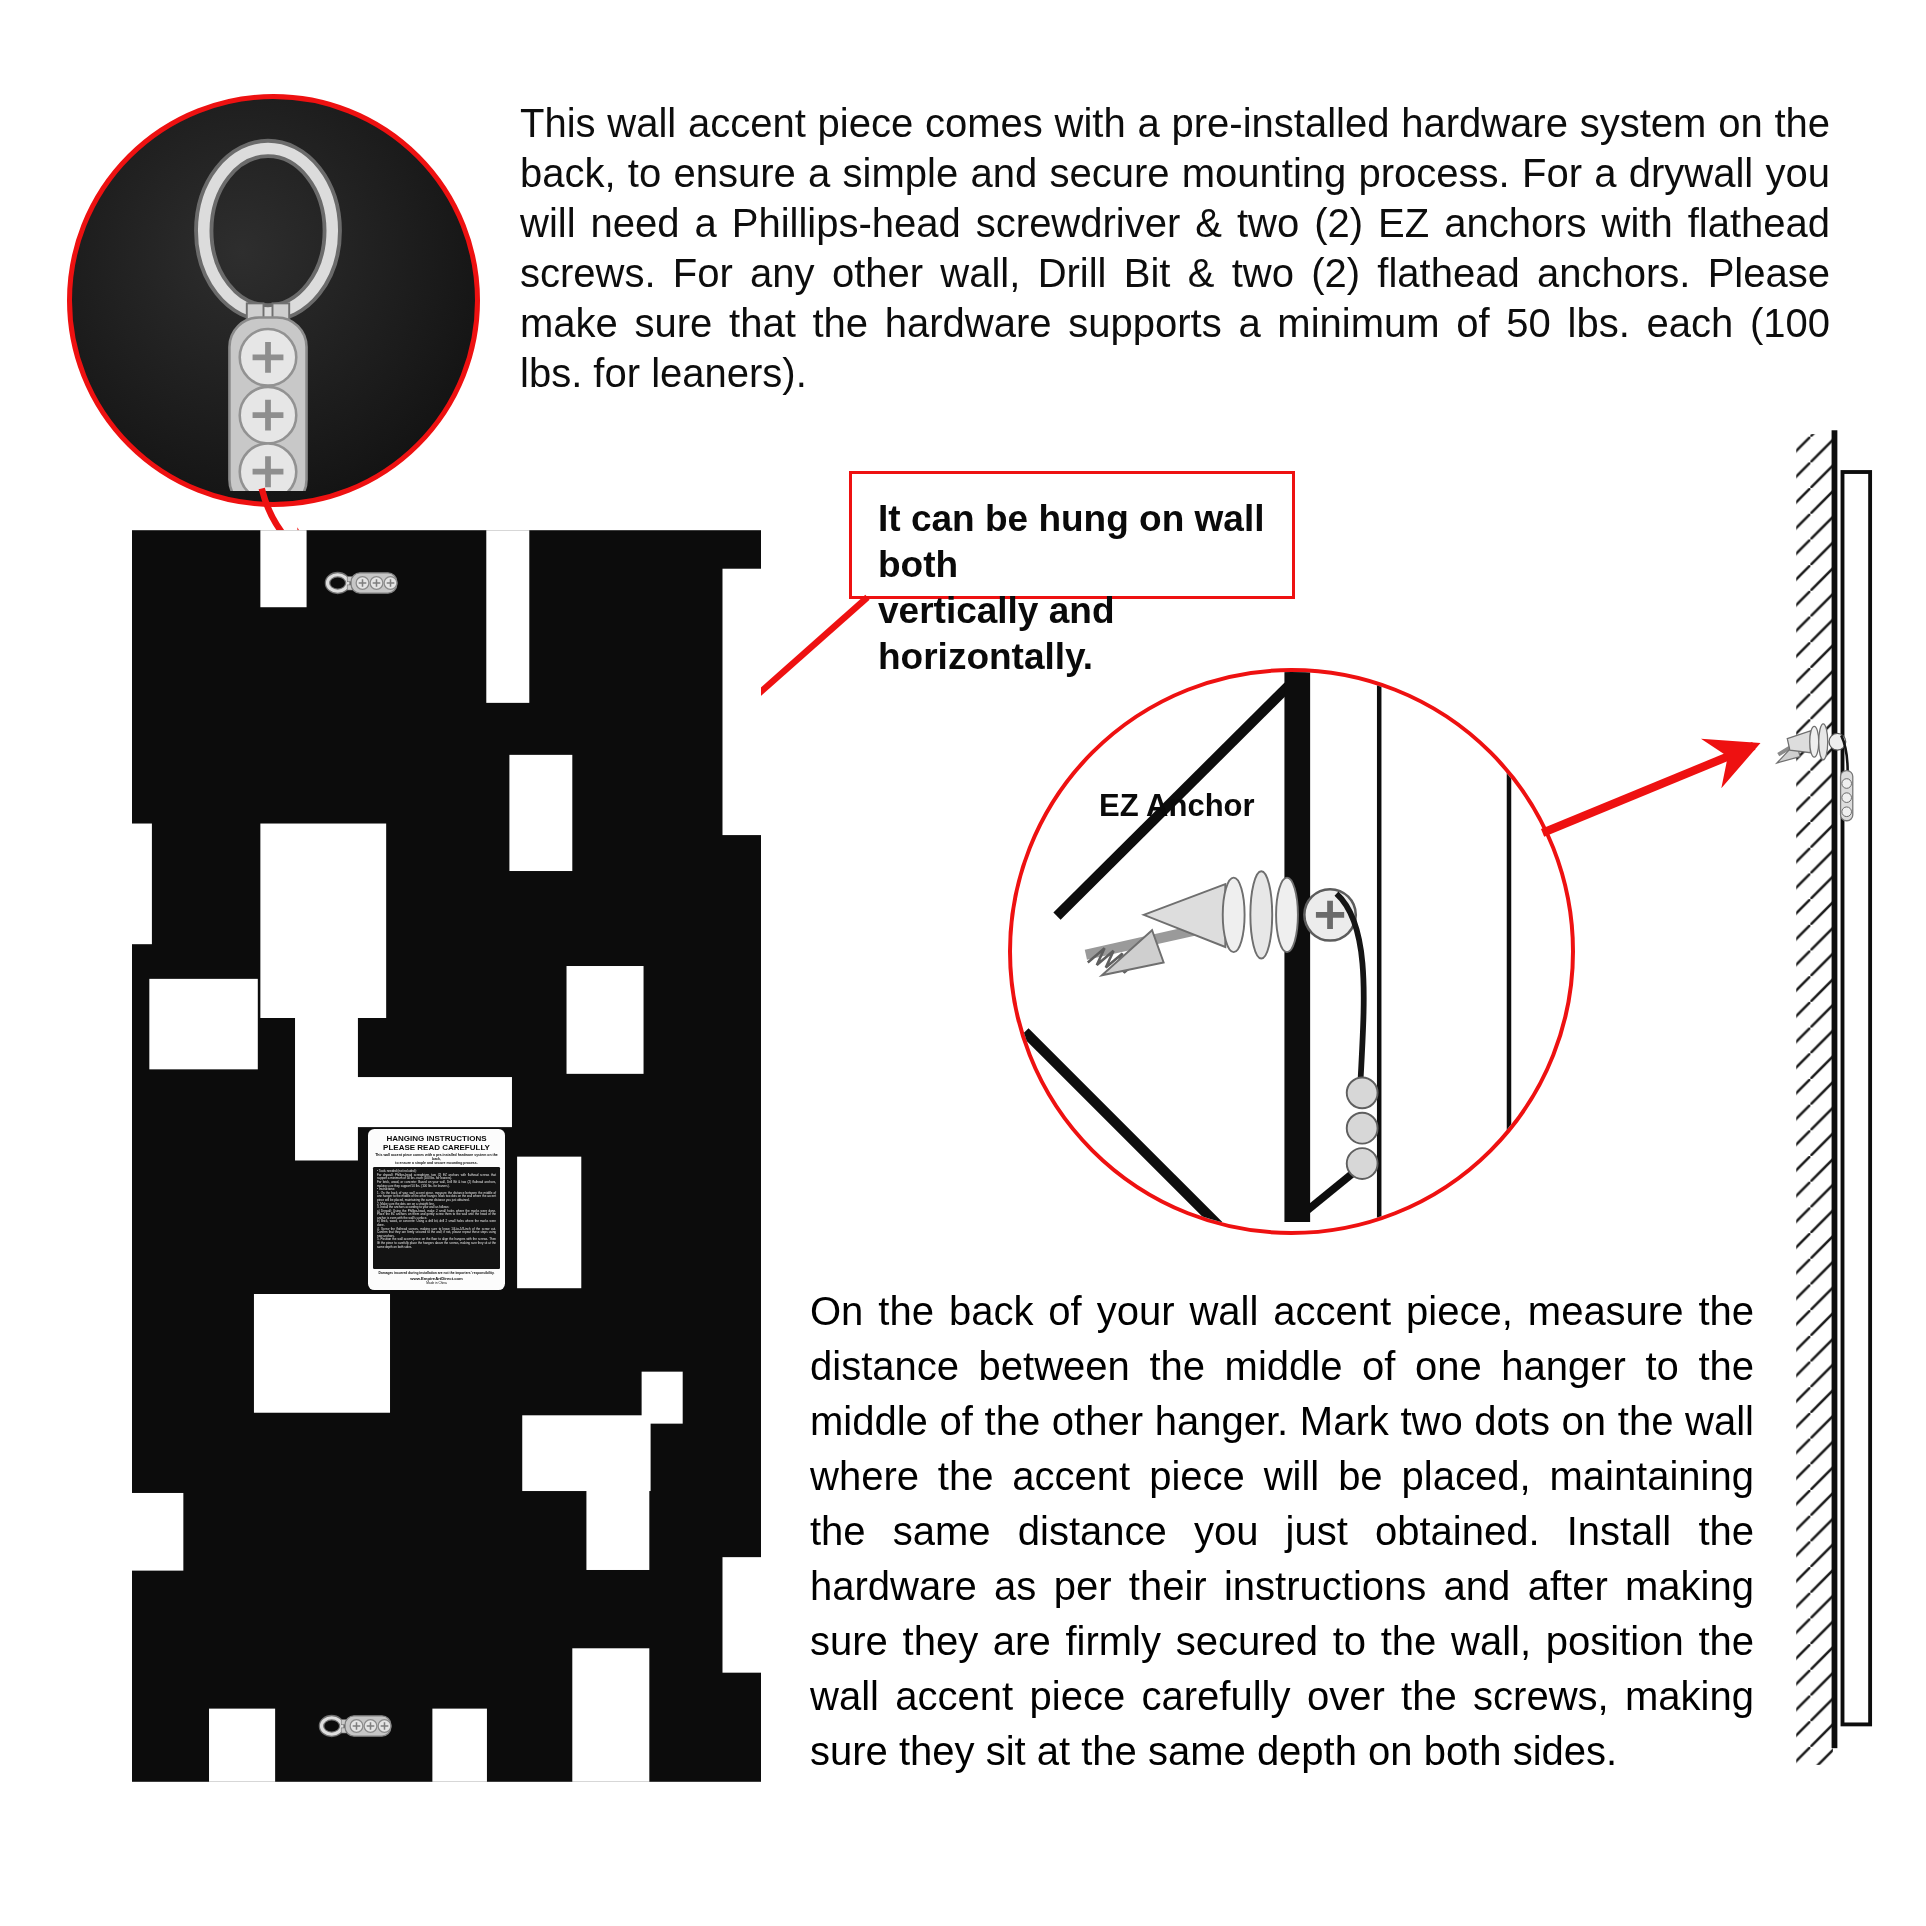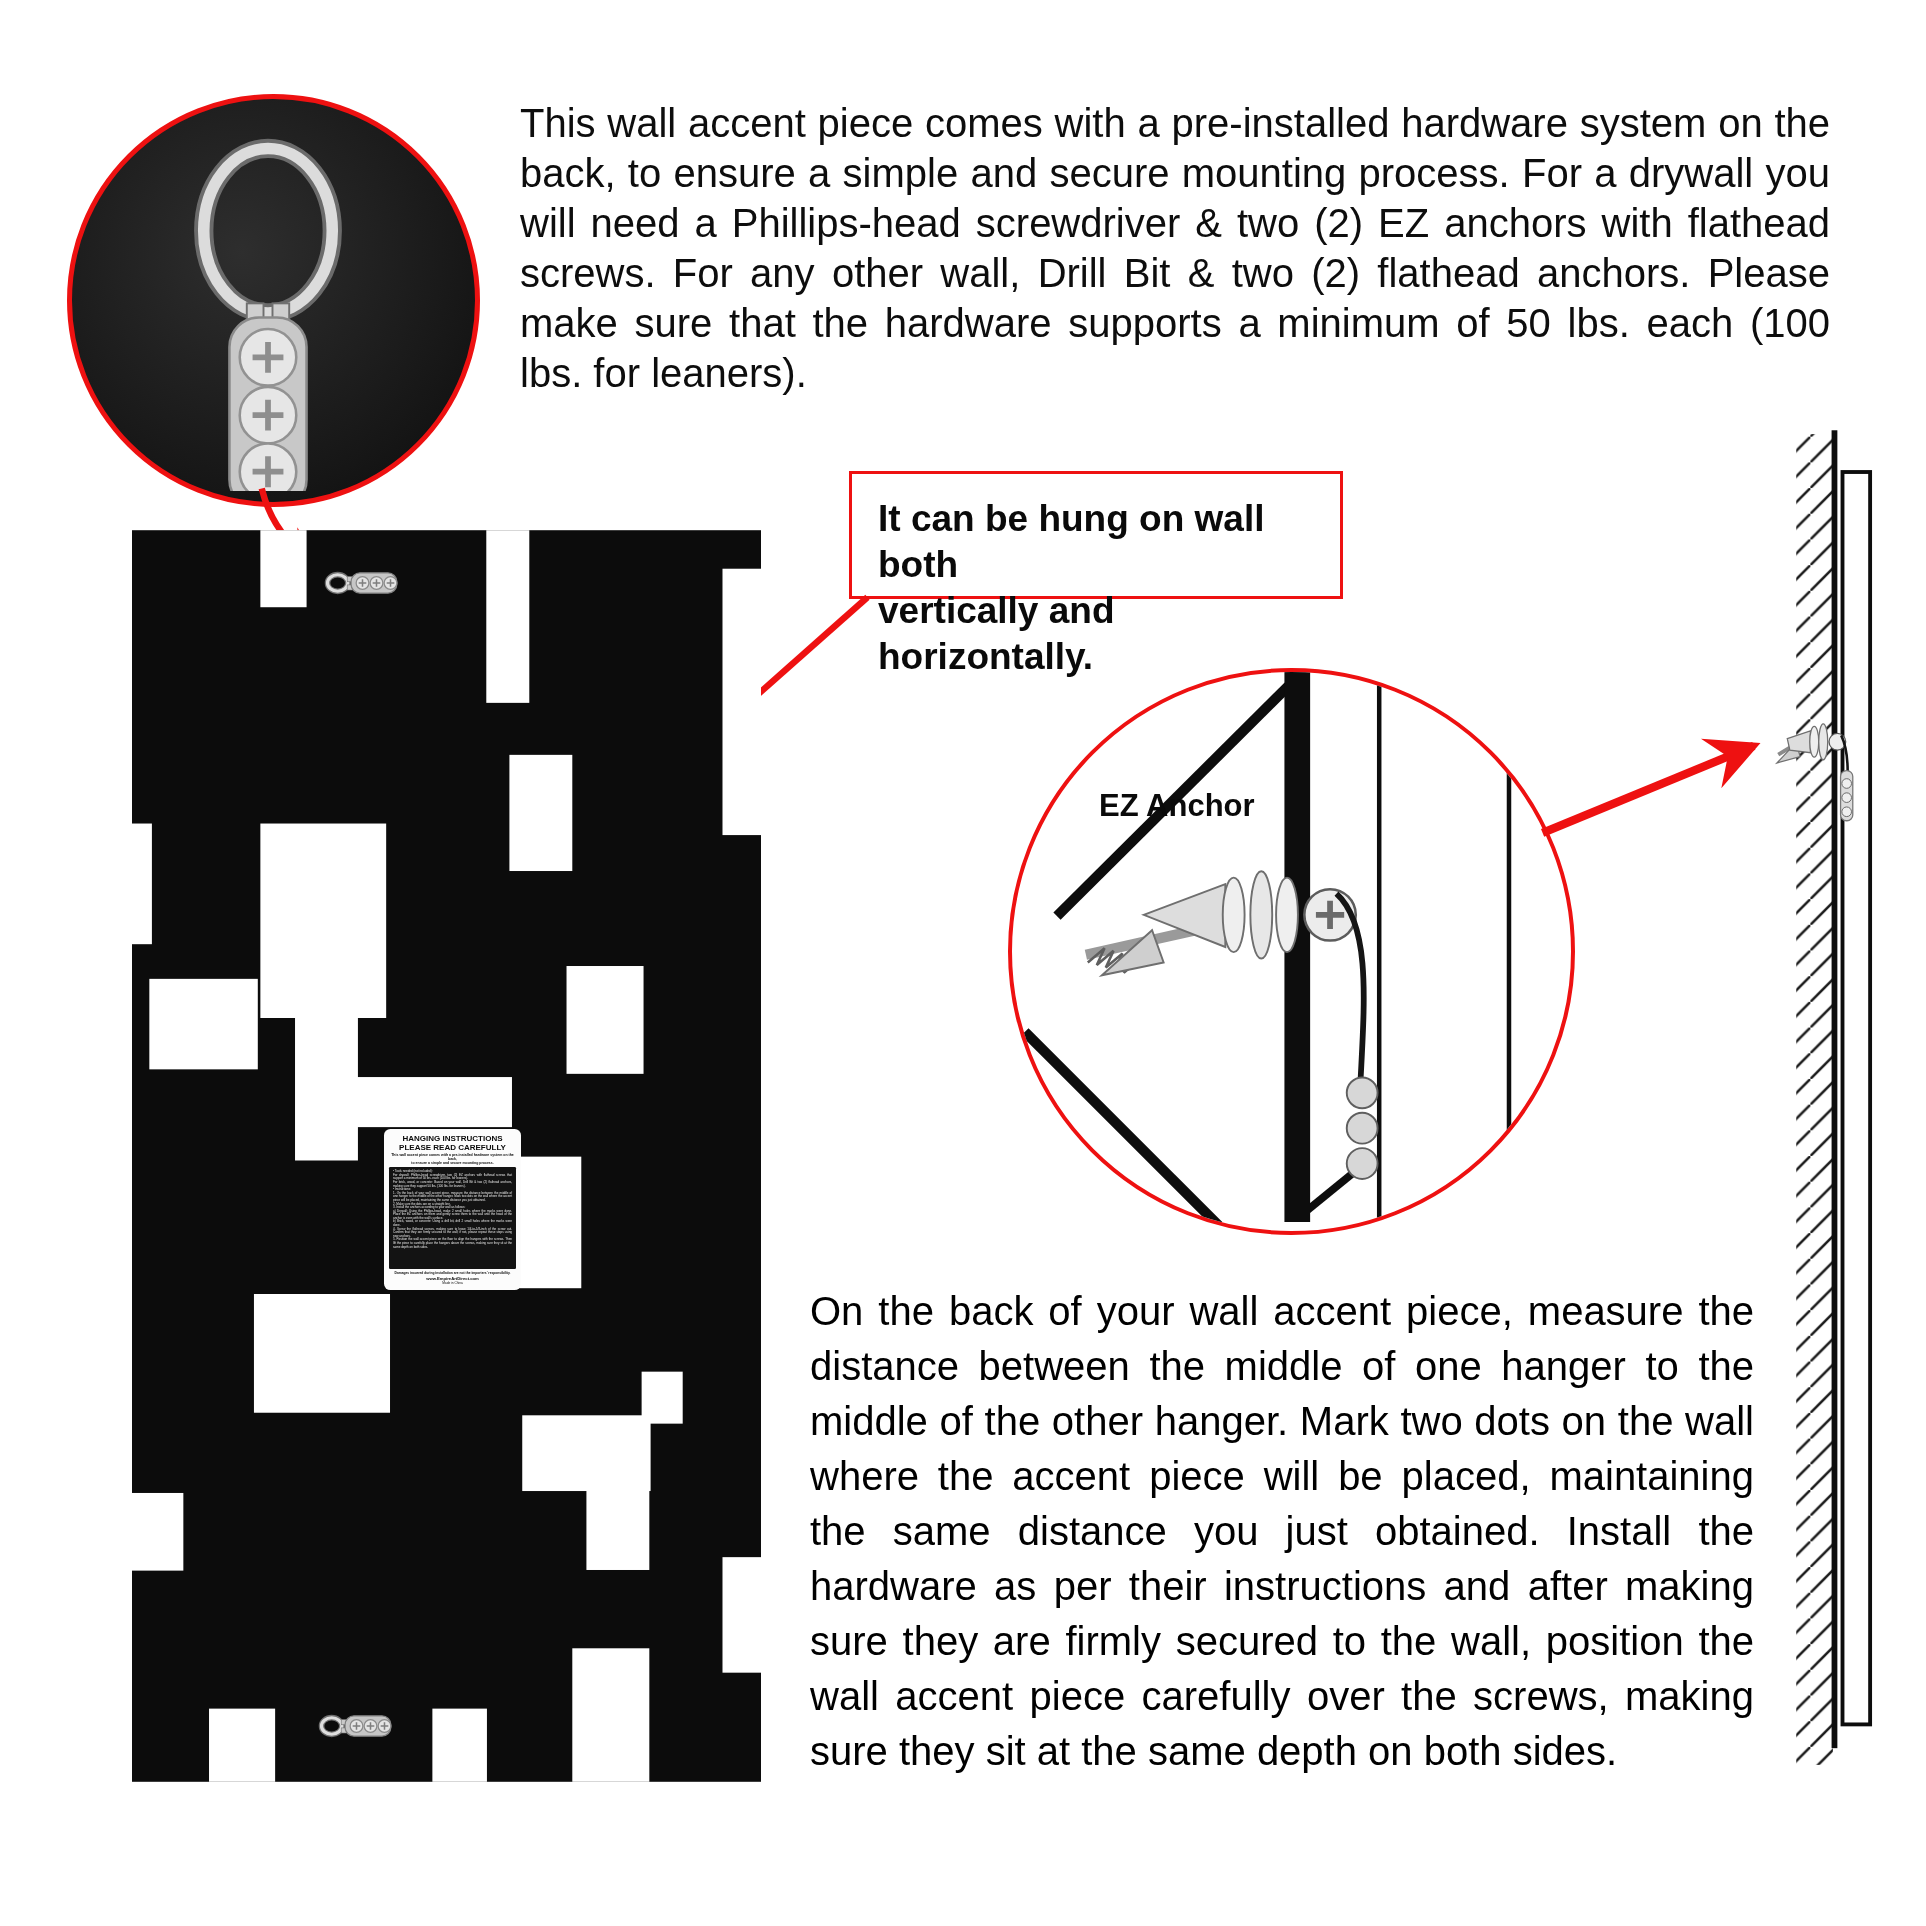--- a/index.html
+++ b/index.html
@@ -10,38 +10,38 @@
   
   .intro{left:520px;top:98px;width:1310px;font-size:40px;line-height:50px;
          text-align:justify;color:#0d0d0d;}
 
   
   .photo-circle{left:67px;top:94px;width:403px;height:403px;border:5.8px solid #ee1111;
                 border-radius:50%;background:radial-gradient(circle at 42% 38%,#2e2e2e 0%,#161616 70%,#0b0b0b 100%);
                 overflow:hidden;}
 
   
-  .callout{left:849px;top:471px;width:494px;height:128px;border:3.9px solid #ee1111;
+  .callout{left:849px;top:471px;width:446px;height:128px;border:3.9px solid #ee1111;
            box-sizing:border-box;background:#ffffff;padding:22px 19px 0 26px;
            font-size:37px;font-weight:bold;line-height:46px;white-space:pre-line;color:#0a0a0a;}
 
   
   .ez-circle{left:1008px;top:668px;width:559px;height:559px;border:4.5px solid #ee1111;
              border-radius:50%;background:#ffffff;overflow:hidden;}
   .ez-label{left:1099px;top:788px;font-size:31px;font-weight:bold;color:#0a0a0a;}
 
   
   .steps{left:810px;top:1284px;width:944px;font-size:40px;line-height:55px;
          text-align:justify;color:#000000;}
 
   
   .caption{left:282px;top:1807px;font-size:35px;font-weight:bold;letter-spacing:0.6px;color:#111;}
 
   
-  .hang-label{left:384px;top:1129px;width:137px;height:161px;background:#fcfcfc;border-radius:6.4px;
+  .hang-label{left:368px;top:1129px;width:137px;height:161px;background:#fcfcfc;border-radius:6.4px;
               box-sizing:border-box;padding:4.5px 5.1px 3.2px 5.1px;color:#0a0a0a;overflow:hidden;}
   .hl-title{font-size:8px;font-weight:bold;text-align:center;line-height:9px;}
   .hl-sub{font-size:3.5px;font-weight:bold;text-align:center;line-height:4.1px;margin-top:1.3px;white-space:pre-line;}
   .hl-body{background:#131313;color:#e8e8e8;font-size:3px;line-height:3.6px;text-align:justify;
            padding:3.2px 3.9px;margin-top:1.9px;height:96px;overflow:hidden;white-space:pre-line;border-radius:1.3px;}
   .hl-f1{font-size:3.3px;font-weight:bold;text-align:center;margin-top:1.9px;}
   .hl-f2{font-size:4.2px;font-weight:bold;text-align:center;margin-top:0.6px;}
   .hl-f3{font-size:3.2px;text-align:center;}
 
   svg{display:block;}

